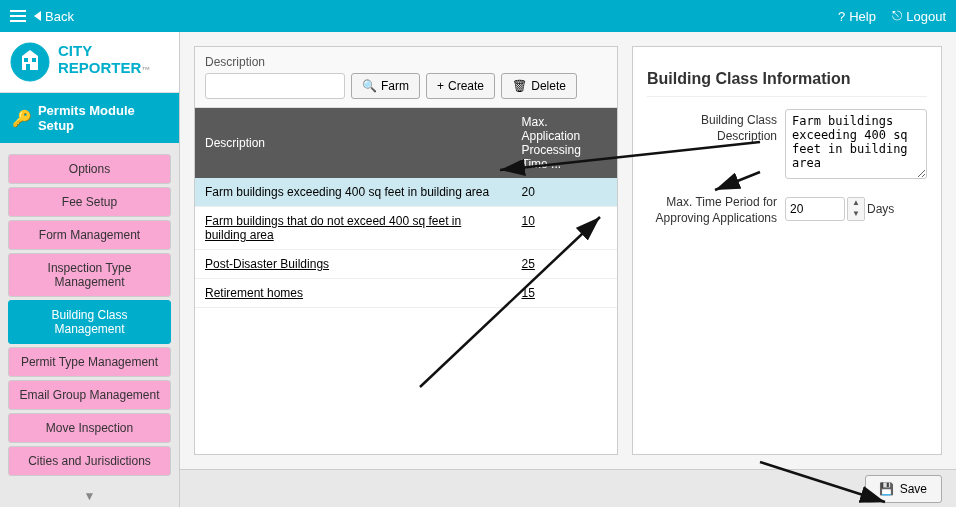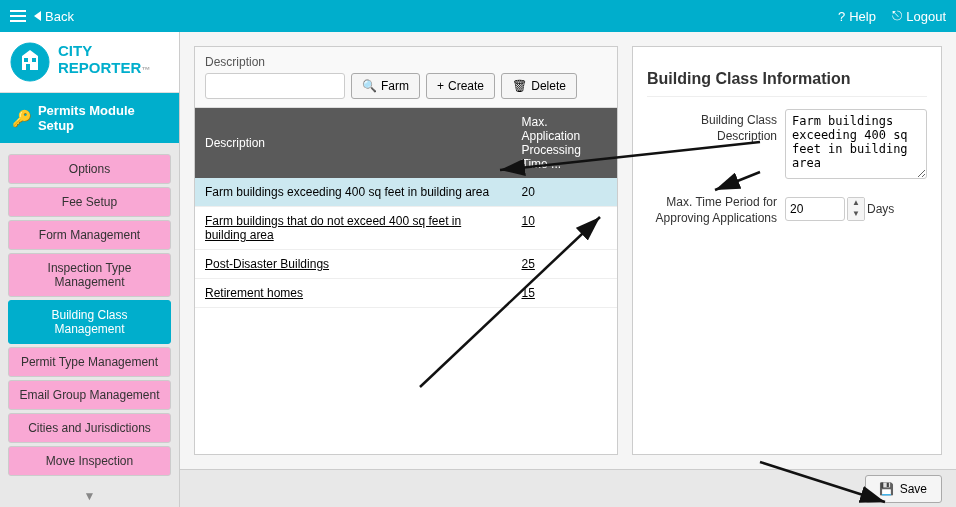--- a/index.html
+++ b/index.html
@@ -319,22 +319,22 @@
 
     <div class="sidebar-nav">
 
     <button class="sidebar-btn">Options</button>
         <button class="sidebar-btn">Fee Setup</button>
         <button class="sidebar-btn">Form Management</button>
         <button class="sidebar-btn">Inspection Type Management</button>
         <button class="sidebar-btn active">Building Class Management</button>
         <button class="sidebar-btn">Permit Type Management</button>
         <button class="sidebar-btn">Email Group Management</button>
+        <button class="sidebar-btn">Move Inspection</button>
         <button class="sidebar-btn">Cities and Jurisdictions</button>
-        <button class="sidebar-btn">Move Inspection</button>
       </div>
 
     <div class="sidebar-scroll">
       <span class="scroll-arrow">▼</span>
     </div>
   </div>
 
   <div class="content-area">
     <div class="content-inner">
 

